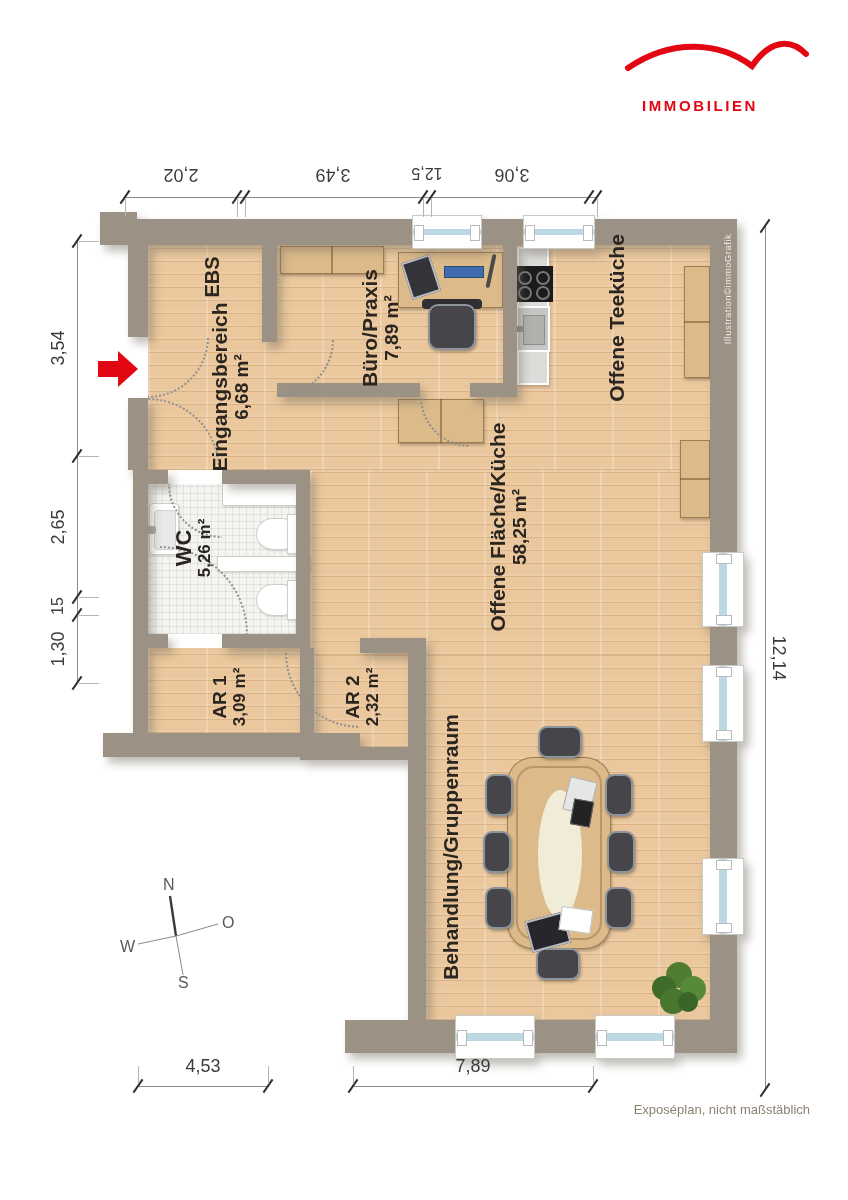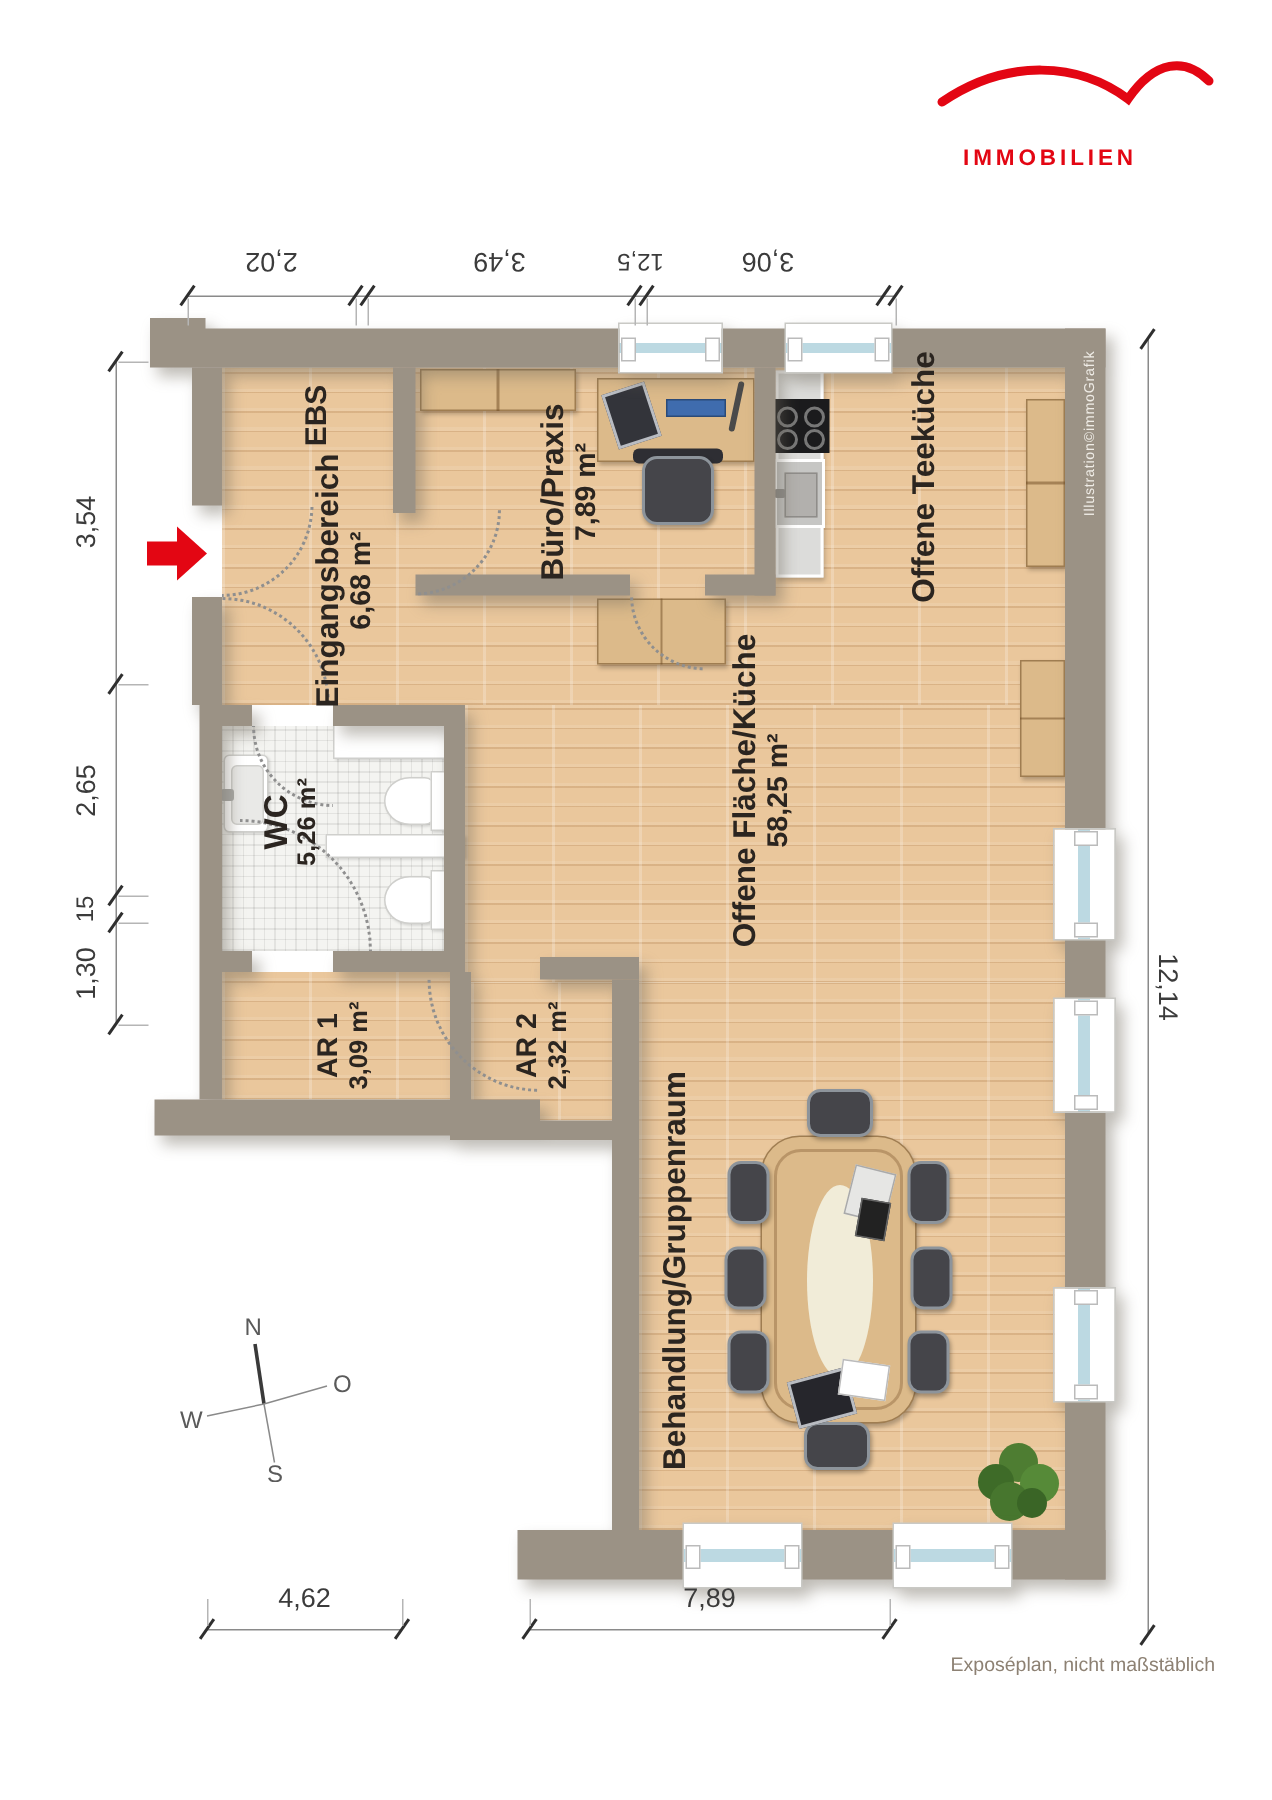--- a/index.html
+++ b/index.html
@@ -254,21 +254,21 @@
   <div class="dline" style="left:765px;top:226px;width:1px;height:864px;"></div>
   <div class="tick" style="left:765px;top:226px;"></div>
   <div class="tick" style="left:765px;top:1090px;"></div>
   <div class="dim rp90" style="left:778px;top:658px;">12,14</div>
 
   <div class="dline" style="left:138px;top:1086px;width:130px;height:1px;"></div>
   <div class="tick" style="left:138px;top:1086px;"></div>
   <div class="tick" style="left:268px;top:1086px;"></div>
   <div class="ext" style="left:138px;top:1066px;width:1px;height:18px;"></div>
   <div class="ext" style="left:268px;top:1066px;width:1px;height:18px;"></div>
-  <div class="dim" style="left:203px;top:1066px;">4,62</div>
+  <div class="dim" style="left:203px;top:1066px;">4,53</div>
   <div class="dline" style="left:353px;top:1086px;width:240px;height:1px;"></div>
   <div class="tick" style="left:353px;top:1086px;"></div>
   <div class="tick" style="left:593px;top:1086px;"></div>
   <div class="ext" style="left:353px;top:1066px;width:1px;height:18px;"></div>
   <div class="ext" style="left:593px;top:1066px;width:1px;height:18px;"></div>
   <div class="dim" style="left:473px;top:1066px;">7,89</div>
 
   <svg class="abs" style="left:118px;top:858px;" width="120" height="130" viewBox="0 0 120 130">
     <line x1="58" y1="78" x2="52" y2="38" stroke="#3a3a3a" stroke-width="2.4"></line>
     <line x1="58" y1="78" x2="65" y2="117" stroke="#8a8a8a" stroke-width="1"></line>

